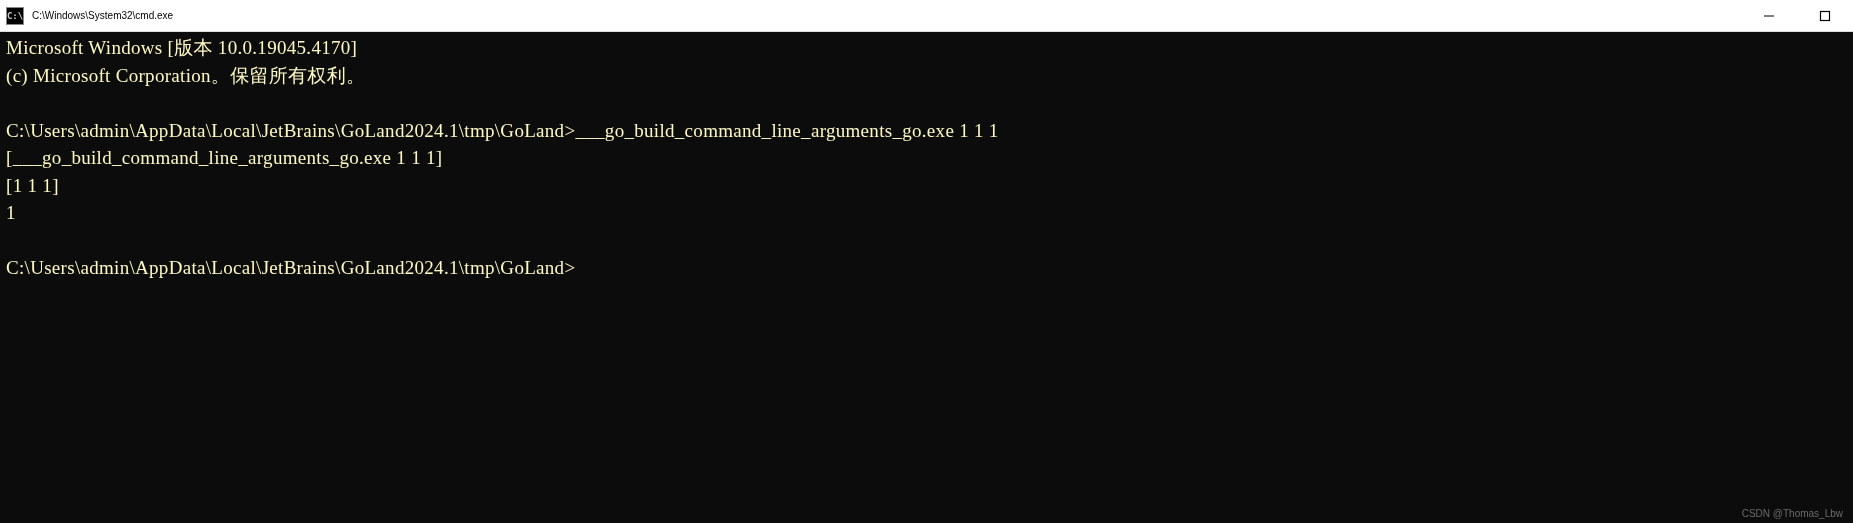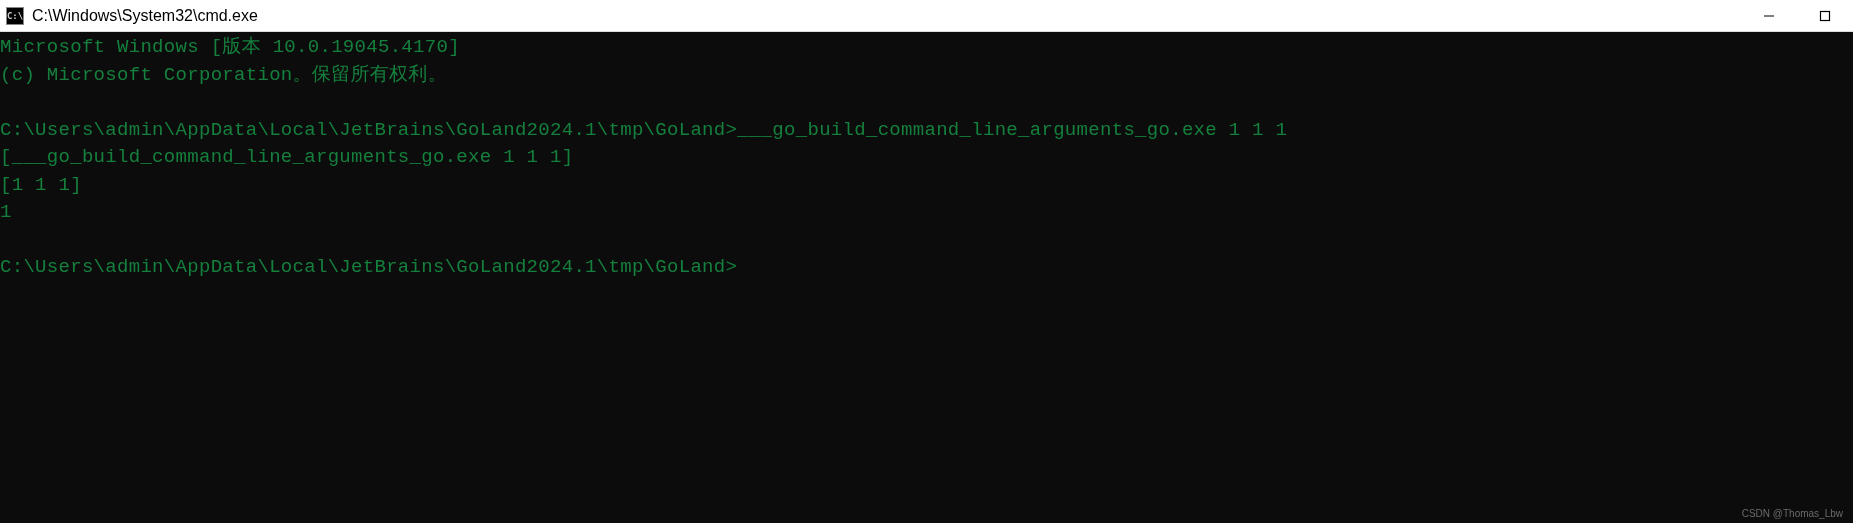--- a/index.html
+++ b/index.html
@@ -37,45 +37,46 @@
       display: flex;
       align-items: center;
       justify-content: center;
       font-size: 9px;
       color: #ccc;
       font-family: monospace;
       font-weight: bold;
     }
     .window-title {
       font-family: 'Segoe UI', Tahoma, sans-serif;
-      font-size: 16px;
+      font-size: 10px;
       color: #000;
     }
     .window-controls {
       display: flex;
       height: 100%;
     }
     .win-btn {
       width: 56px;
       height: 100%;
       display: flex;
       align-items: center;
       justify-content: center;
       cursor: pointer;
       color: #000;
     }
     .terminal {
       background: #0c0c0c;
-      color: #15803d;
+      color: #fef9c3;
       font-size: 19px;
       line-height: 1.45;
       padding: 2px 0 0 0;
-      font-family: Liberation Mono, monospace;
+      font-family: Liberation Serif, serif;
       letter-spacing: 0.3px;
       white-space: pre;
+      margin-left: 6px;
     }
     .watermark {
       position: absolute;
       bottom: 4px;
       right: 10px;
       color: #6b6b6b;
       font-family: 'Segoe UI', Arial, sans-serif;
       font-size: 10px;
     }
   </style>

